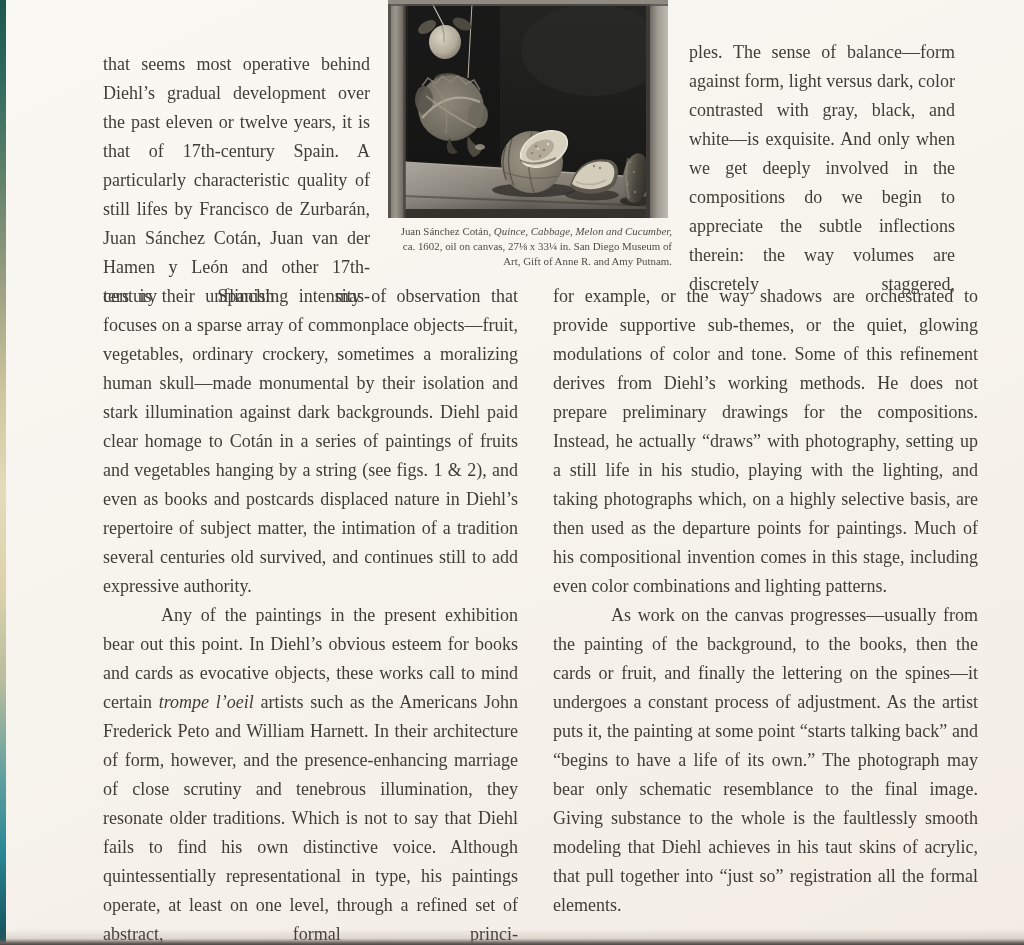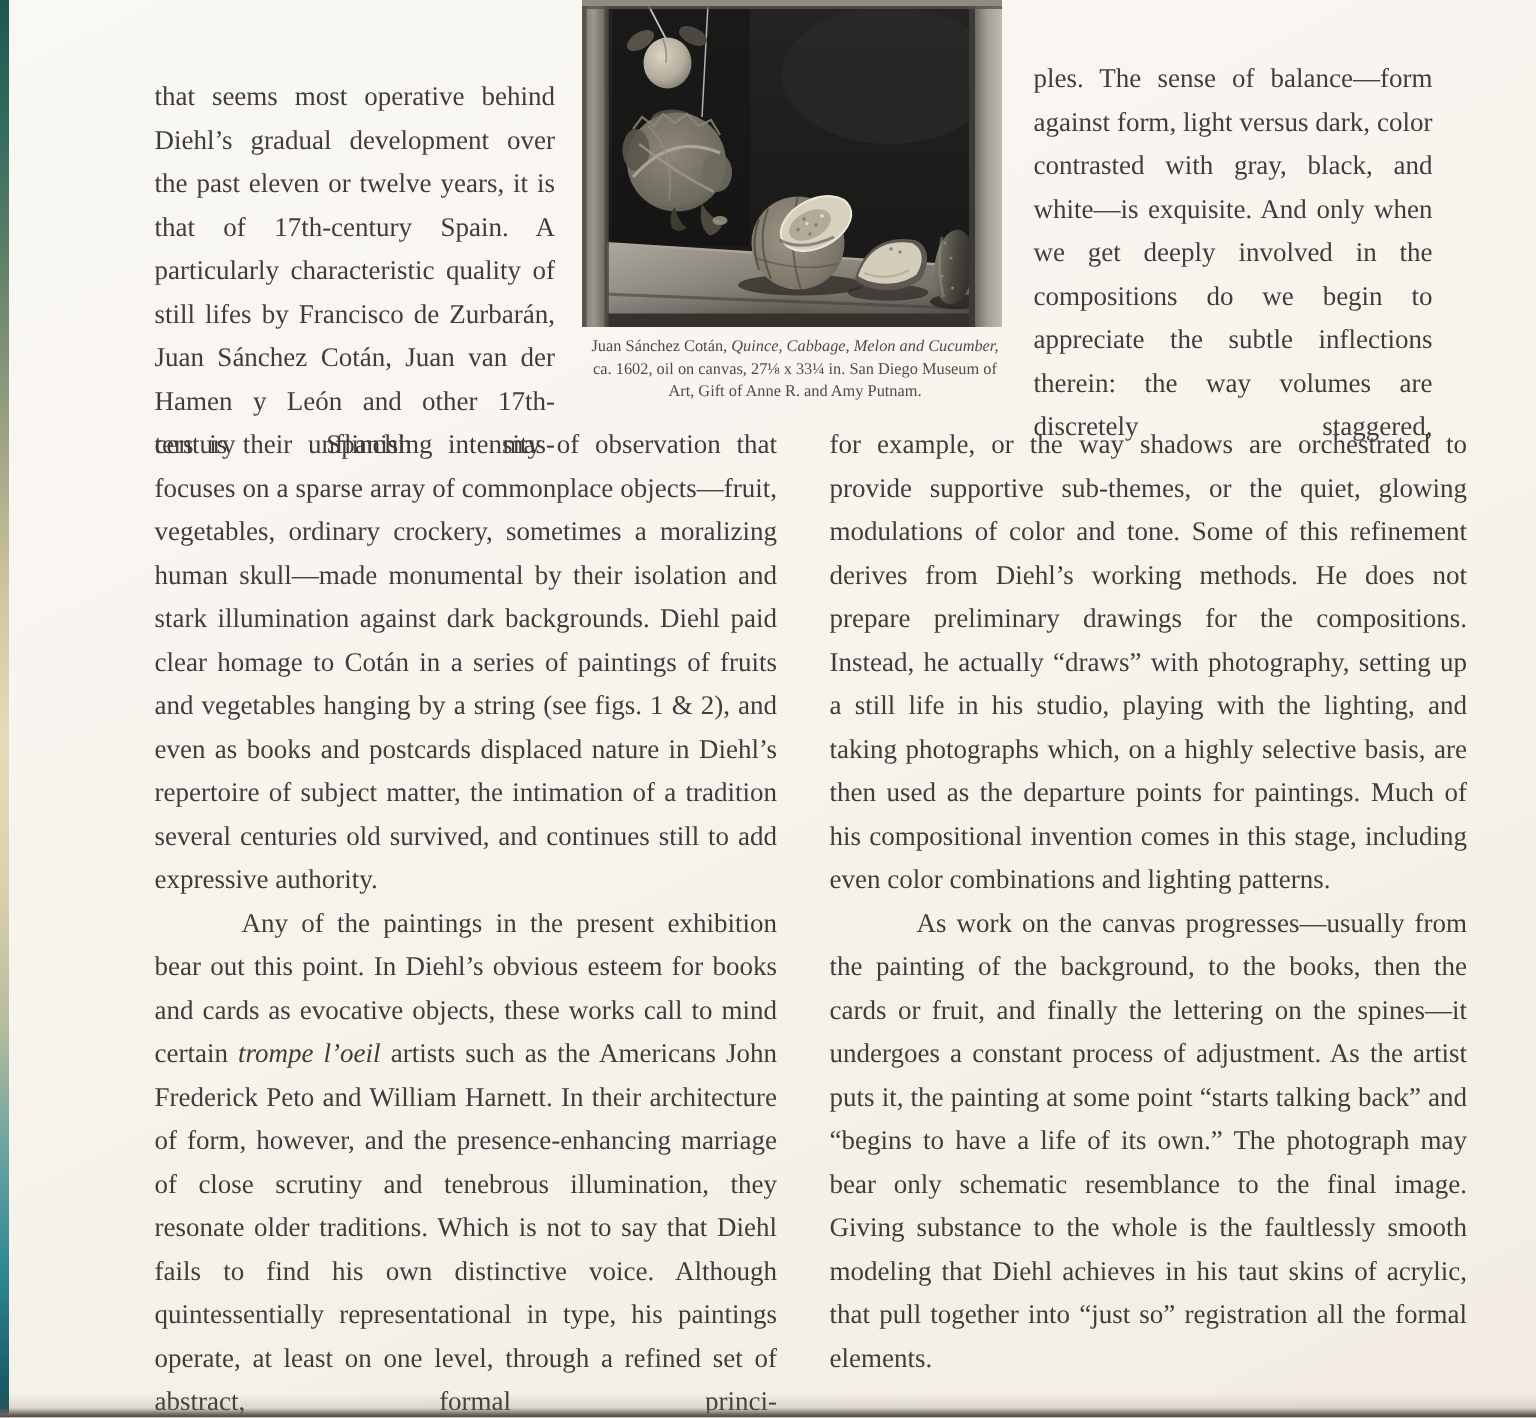--- a/index.html
+++ b/index.html
@@ -30,21 +30,21 @@
   .col p.indent{text-indent:58px;}
   .col-left-narrow{left:103px;top:50px;width:267px;}
   .col-right-narrow{left:689px;top:38px;width:266px;}
   .col-left-wide{left:103px;top:282px;width:415px;}
   .col-right-wide{left:553px;top:282px;width:425px;}
   figure.artwork{position:absolute;left:388px;top:0;width:280px;margin:0;}
   .painting{width:280px;height:218px;}
   .painting svg{display:block;}
   figcaption.caption{
     margin-top:6px;font-size:10.9px;line-height:15px;color:#4f4c47;
-    text-align:center;width:284px;
+    text-align:right;width:284px;
   }
   figcaption.caption i{font-style:italic;}
 </style>
 </head>
 <body>
 
 <div class="page">
   <div class="scan-edge-left"></div>
 
   <div class="col col-left-narrow">

